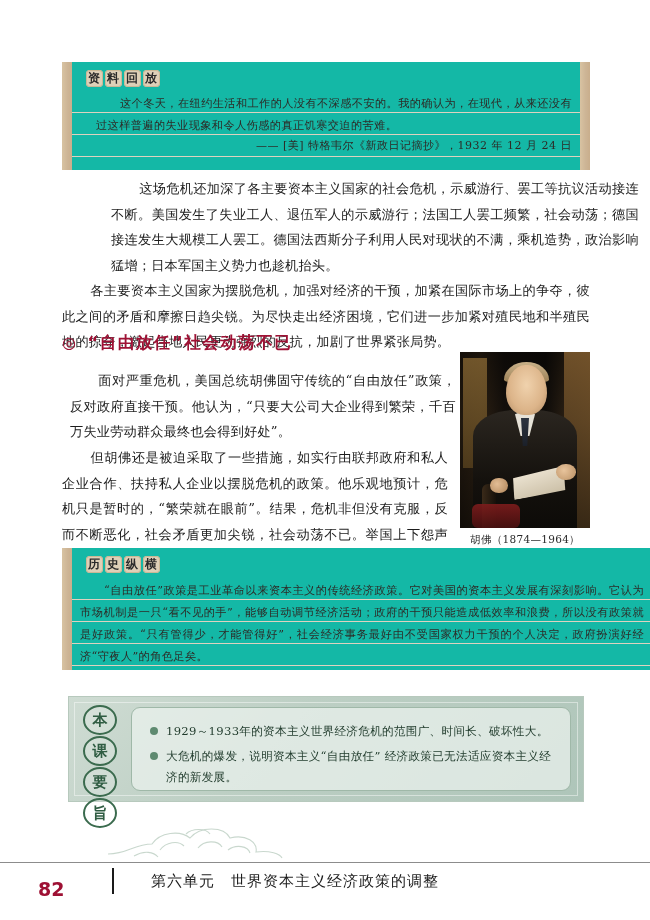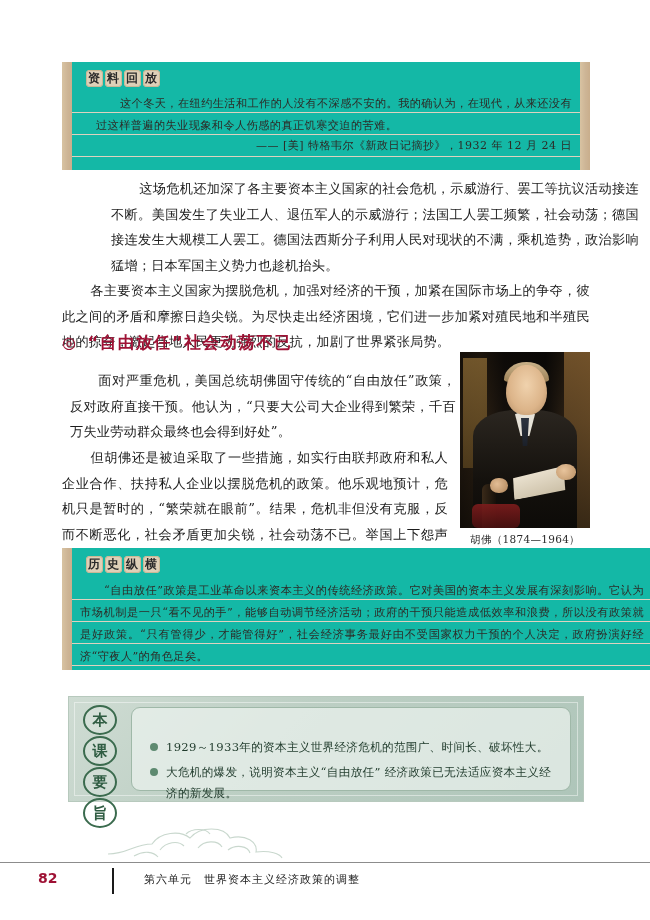--- a/index.html
+++ b/index.html
@@ -264,21 +264,21 @@
   .sum-panel {
     position: absolute;
     left: 62px;
     top: 10px;
     right: 12px;
     bottom: 10px;
     background: rgba(236,242,238,0.72);
     border: 1px solid #9fb8a8;
     border-radius: 9px;
     box-sizing: border-box;
-    padding: 29px 16px 0 18px;
+    padding: 13px 16px 0 18px;
   }
   .sum-item {
     position: relative;
     font-family: "DejaVu Serif", "Liberation Serif", serif;
     font-size: 11.6px;
     line-height: 21px;
     color: #1f3a2b;
     padding-left: 16px;
     margin-bottom: 4px;
     letter-spacing: 0.3px;
@@ -313,40 +313,40 @@
   .footer {
     position: absolute;
     left: 0;
     top: 868px;
     right: 0;
     height: 30px;
   }
   .pg-num {
     position: absolute;
     left: 38px;
-    top: 2px;
+    top: 10px;
     color: #9e1134;
-    font-size: 14px;
+    font-size: 19px;
     font-weight: bold;
     font-family: "DejaVu Sans", "Liberation Sans", sans-serif;
   }
   .pg-sep {
     position: absolute;
     left: 112px;
     top: 0;
     width: 2px;
     height: 26px;
     background: #1a1a1a;
   }
   .footer-text {
     position: absolute;
-    left: 144px;
+    left: 151px;
     top: 4px;
     font-family: "DejaVu Serif", "Liberation Serif", serif;
-    font-size: 11px;
+    font-size: 15px;
     color: #1c1c1c;
     letter-spacing: 1px;
     white-space: nowrap;
   }
 </style>
 </head>
 <body>
 
 <div class="page">
 

